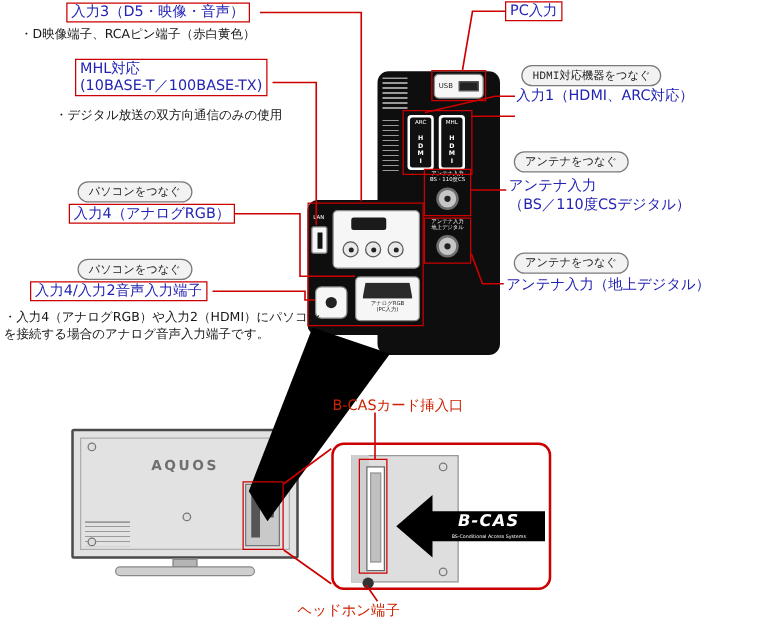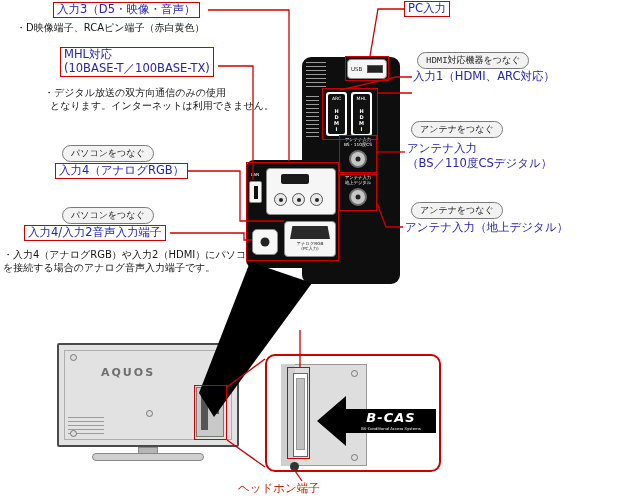--- a/index.html
+++ b/index.html
@@ -44,21 +44,20 @@
 
   <div class="blue boxed" style="left:53px;top:2px;">入力3（D5・映像・音声）</div>
   <div class="note" style="left:16px;top:22px;">・D映像端子、RCAピン端子（赤白黄色）</div>
 
   <div class="blue boxed" style="left:60px;top:47px;">
     <div>MHL対応</div>
     <div>(10BASE-T／100BASE-TX)</div>
   </div>
   <div class="note" style="left:44px;top:87px;">
     <div>・デジタル放送の双方向通信のみの使用</div>
-    <div style="margin-left:6px;">となります。インターネットは利用できません。</div>
   </div>
 
   <div class="pill" style="left:62px;top:145px;">パソコンをつなぐ</div>
   <div class="blue boxed" style="left:55px;top:163px;">入力4（アナログRGB）</div>
 
   <div class="pill" style="left:62px;top:207px;">パソコンをつなぐ</div>
   <div class="blue boxed" style="left:24px;top:225px;">入力4/入力2音声入力端子</div>
   <div class="note" style="left:3px;top:249px;">
     <div>・入力4（アナログRGB）や入力2（HDMI）にパソコン</div>
     <div>を接続する場合のアナログ音声入力端子です。</div>
@@ -147,21 +146,21 @@
   </div>
 
   <div class="module" style="left:252px;top:229px;width:26px;height:26px;border-radius:5px;">
     <span class="dot" style="width:9px;height:9px;"></span>
   </div>
 
   <div class="redbox" style="left:246px;top:162px;width:93px;height:99px;"></div>
 
   <div class="tvpart" style="left:57px;top:343px;width:182px;height:104px;background:#e2e2e2;border:2px solid #4a4a4a;border-radius:2px;"></div>
   <div class="tvpart" style="left:64px;top:350px;width:168px;height:90px;border:1px solid #adadad;"></div>
-  <div class="tvpart" style="left:57px;top:366px;width:182px;text-align:left;font-size:11px;font-weight:bold;letter-spacing:2px;color:#6f6f6f;margin-left:44px;">AQUOS</div>
+  <div class="tvpart" style="left:57px;top:366px;width:182px;text-align:center;font-size:11px;font-weight:bold;letter-spacing:2px;color:#6f6f6f;">AQUOS</div>
   <div class="screw" style="left:70px;top:354px;"></div>
   <div class="screw" style="left:219px;top:354px;"></div>
   <div class="screw" style="left:70px;top:430px;"></div>
   <div class="screw" style="left:146px;top:410px;"></div>
   <div class="stripes tvpart" style="left:68px;top:417px;width:36px;height:20px;"></div>
   <div class="tvpart" style="left:196px;top:387px;width:28px;height:50px;background:#c9c9c9;border:1px solid #777;">
     <span class="abs" style="left:4px;top:4px;width:7px;height:38px;background:#555;"></span>
     <span class="abs" style="left:15px;top:4px;width:7px;height:22px;background:#555;"></span>
   </div>
   <div class="redbox" style="left:194px;top:385px;width:33px;height:55px;"></div>
@@ -195,17 +194,18 @@
       <polyline points="412,93 377,93"></polyline>
       <polyline points="405,152 377,152"></polyline>
       <polyline points="403,227 386,227 377,203"></polyline>
       <polyline points="300,330 300,368"></polyline>
       <polyline points="302,481 293,468"></polyline>
       <polyline points="227,387 265,359"></polyline>
       <polyline points="227,440 265,467"></polyline>
     </g>
   </svg>
 
+  <div class="redtext" style="left:266px;top:317px;">B-CASカード挿入口</div>
   <div class="arrowtext" style="left:348px;top:410px;width:86px;font-size:13px;font-weight:bold;font-style:italic;letter-spacing:1px;">B-CAS</div>
   <div class="arrowtext" style="left:348px;top:426px;width:86px;font-size:3.8px;">BS-Conditional Access Systems</div>
   <div class="redtext" style="left:238px;top:481px;">ヘッドホン端子</div>
 
 </div>
 
 </body></html>

